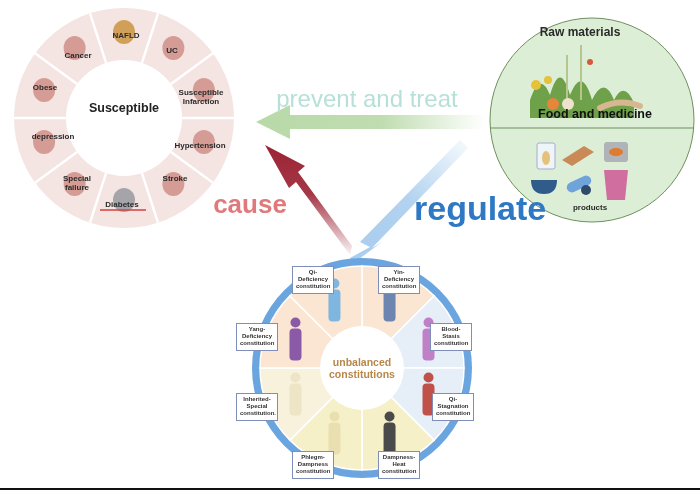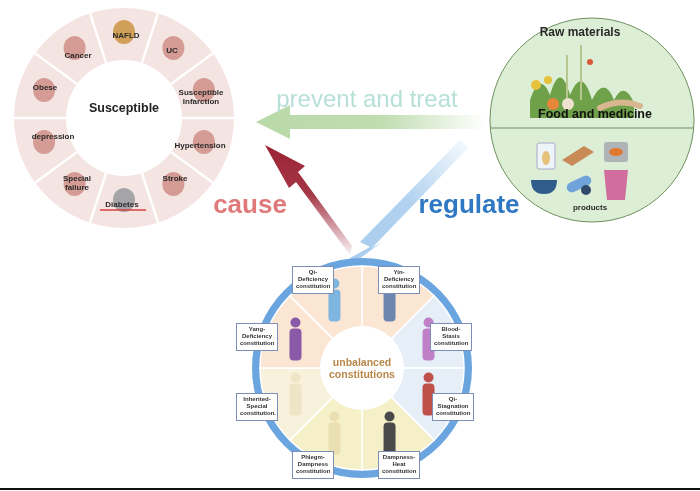--- a/index.html
+++ b/index.html
@@ -164,21 +164,21 @@
   
   <div class="lbl" style="left:515px;top:26px;width:130px;font-size:12px;">Raw materials</div>
   <div class="lbl" style="left:505px;top:108px;width:180px;font-size:12.5px;color:#111;">
     <div>Food and medicine</div>
   </div>
   <div class="lbl" style="left:555px;top:204px;width:70px;font-size:8px;">products</div>
 
   
   <div class="lbl" style="left:262px;top:86px;width:210px;font-size:24px;font-weight:normal;color:#b7e0d8;">prevent and treat</div>
   <div class="lbl" style="left:205px;top:190px;width:90px;font-size:26px;color:#e07a7a;">cause</div>
-  <div class="lbl" style="left:414px;top:190px;width:110px;font-size:26px;color:#2f78c4;text-align:center;">regulate</div>
+  <div class="lbl" style="left:414px;top:190px;width:110px;font-size:34px;color:#2f78c4;text-align:center;">regulate</div>
 
   
   <div class="lbl" style="left:318px;top:357px;width:88px;font-size:10.5px;color:#b8874a;">
     <div>unbalanced</div>
     <div>constitutions</div>
   </div>
 
   
   <div class="box" style="left:292px;top:266px;width:42px;">
     <div>Qi-</div>

